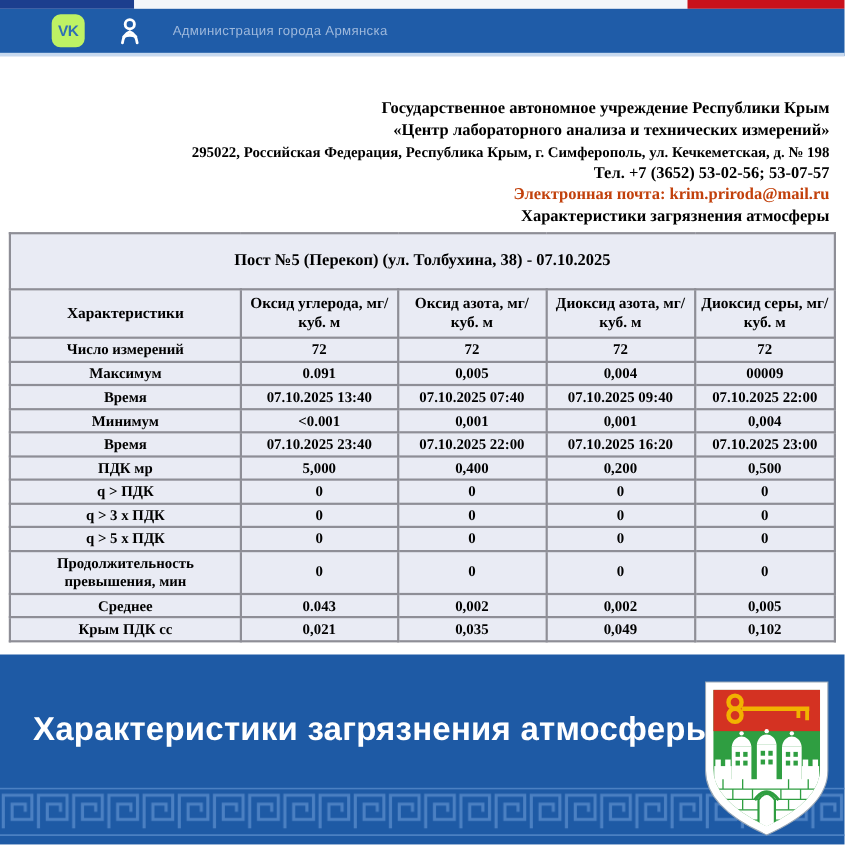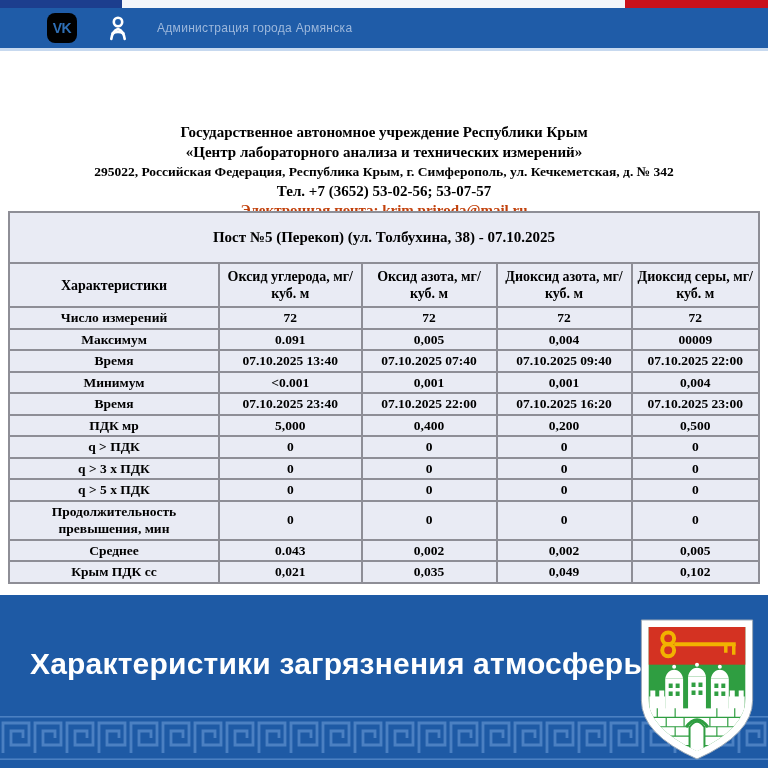--- a/index.html
+++ b/index.html
@@ -8,30 +8,30 @@
 
   
   .flag-strip { position:absolute; top:0; left:0; width:768px; height:8px; display:flex; }
   .f-blue  { width:122px; background:#1c3e8e; }
   .f-white { flex:1; background:#f3f6fa; }
   .f-red   { width:143px; background:#c9111b; }
 
   
   .topbar { position:absolute; top:8px; left:0; width:768px; height:43px; background:#1f5ca8;
             display:flex; align-items:center; border-bottom:3px solid #c7d9ef; }
-  .vk-badge { width:30px; height:30px; margin-left:47px; background:#000000; border-radius:8px;
+  .vk-badge { width:30px; height:30px; margin-left:47px; background:#bef264; border-radius:8px;
               display:flex; align-items:center; justify-content:center; cursor:pointer; }
   .vk-badge span { color:#2f6fb5; font-weight:bold; font-size:14px; letter-spacing:-0.5px; }
   .ok-badge { width:30px; height:30px; margin-left:26px; cursor:pointer; }
   .bar-title { margin-left:24px; font-size:12px; color:#9db8dc; letter-spacing:0.3px; }
 
   
-  .letterhead { position:absolute; top:90px; left:14px; width:740px; text-align:center;
+  .letterhead { position:absolute; top:90px; left:14px; width:740px; text-align:right;
                 font-family:"Liberation Serif","DejaVu Serif",serif; font-weight:bold;
-                color:#000;margin-top:33px; }
+                color:#000; }
   .letterhead div { font-size:15px; line-height:19.5px; }
   .letterhead .addr { font-size:13.5px; }
   .letterhead .email { color:#c2410c; }
 
   
   table.data-table { position:absolute; top:211px; left:8px; width:752px;
                      border-collapse:collapse; font-family:"Liberation Serif","DejaVu Serif",serif;
                      font-weight:bold; color:#000; }
   .data-table th, .data-table td { border:2px solid #8e8e96; background:#e9ebf4;
                                    text-align:center; vertical-align:middle; }
@@ -69,21 +69,21 @@
         <path d="M15,16 C19,17.5 21,20.5 21.7,26"></path>
         <path d="M9.5,20.5 Q15,17.5 20.5,20.5"></path>
       </g>
     </svg>
     <div class="bar-title">Администрация города Армянска</div>
   </div>
 
   <div class="letterhead">
     <div>Государственное автономное учреждение Республики Крым</div>
     <div>«Центр лабораторного анализа и технических измерений»</div>
-    <div class="addr">295022, Российская Федерация, Республика Крым, г. Симферополь, ул. Кечкеметская, д. № 342</div>
+    <div class="addr">295022, Российская Федерация, Республика Крым, г. Симферополь, ул. Кечкеметская, д. № 198</div>
     <div>Тел. +7 (3652) 53-02-56; 53-07-57</div>
     <div class="email">Электронная почта: krim.priroda@mail.ru</div>
     <div>Характеристики загрязнения атмосферы</div>
   </div>
 
   <table class="data-table">
     <colgroup>
       <col class="col-c1">
         <col class="col-c2">
         <col class="col-c3">

